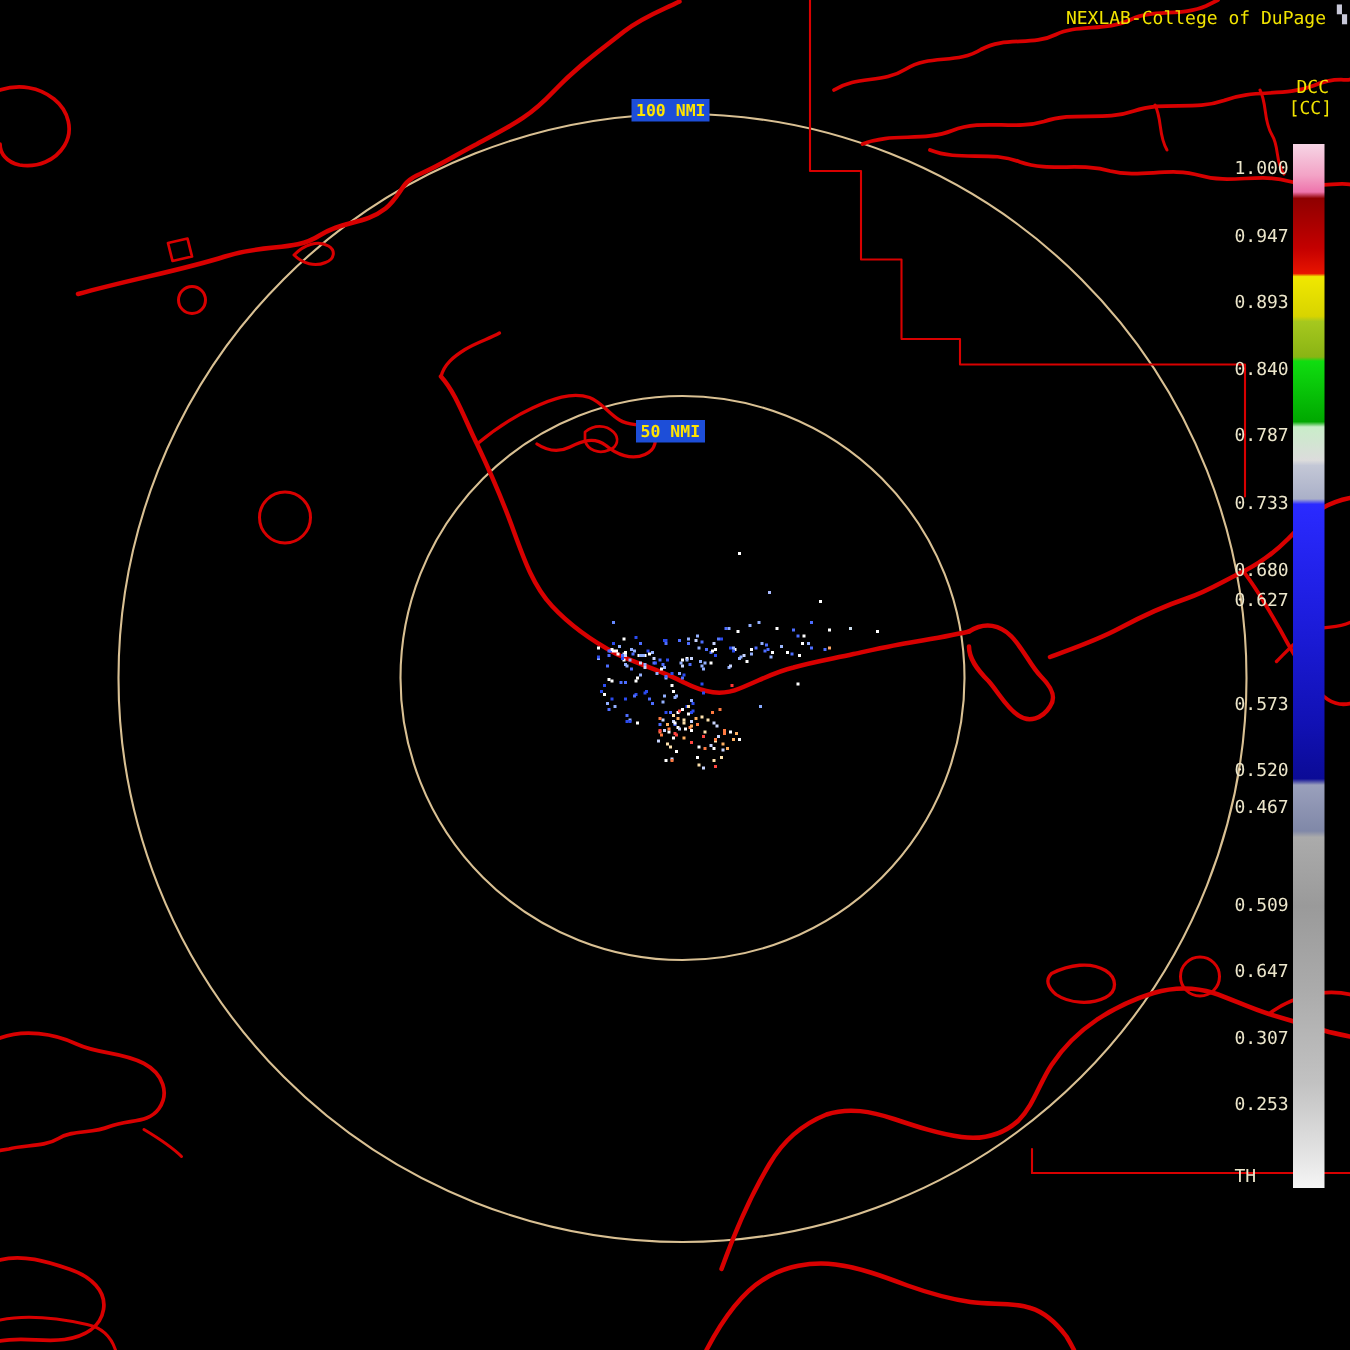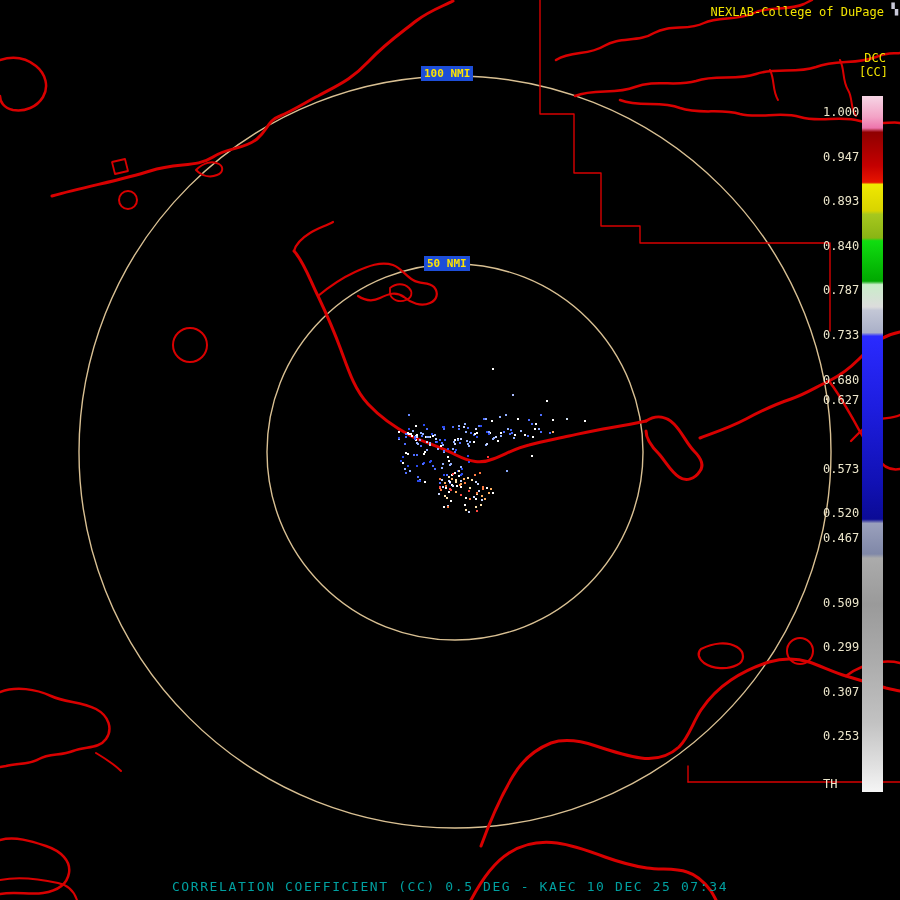--- a/index.html
+++ b/index.html
@@ -299,40 +299,39 @@
       <rect x="408" y="414" width="2" height="2" fill="#6688ff"></rect>
       <rect x="398" y="431" width="2" height="2" fill="#ffffff"></rect>
       <rect x="506" y="470" width="2" height="2" fill="#88aaff"></rect>
       <rect x="531" y="455" width="2" height="2" fill="#ffffff"></rect>
       <rect x="497" y="440" width="2" height="2" fill="#ffffff"></rect>
       <rect x="478" y="425" width="2" height="2" fill="#5577ff"></rect>
       <rect x="520" y="430" width="2" height="2" fill="#9db8ff"></rect>
     </svg>
 
   <div class="ring-label" id="ring-label-100" style="color: rgb(255, 228, 0);">100 NMI</div>
-  <div class="ring-label" id="ring-label-50" style="color: rgb(255, 228, 0);">50 NMI</div>
+  <div class="ring-label" id="ring-label-50" style="color: rgb(255, 228, 0); margin-top: 24px;">50 NMI</div>
 
   <div id="header-title" style="color: rgb(242, 228, 0);">NEXLAB-College of DuPage</div>
   <span id="logo" style="color: rgb(200, 200, 216);">▚</span>
 
   <div id="cb-title" style="color: rgb(242, 228, 0);">DCC</div>
   <div id="cb-units" style="color: rgb(242, 228, 0);">[CC]</div>
   <div id="colorbar" style="background: linear-gradient(rgb(246, 213, 229) 0%, rgb(243, 163, 198) 3%, rgb(238, 116, 172) 4.6%, rgb(143, 0, 0) 5.2%, rgb(168, 0, 0) 7.5%, rgb(196, 0, 0) 10%, rgb(232, 20, 0) 12.4%, rgb(240, 232, 0) 12.7%, rgb(216, 212, 0) 16.5%, rgb(166, 200, 30) 17%, rgb(138, 180, 20) 20.4%, rgb(16, 221, 16) 20.8%, rgb(0, 168, 0) 26.6%, rgb(201, 237, 201) 27.1%, rgb(220, 220, 220) 30.3%, rgb(195, 199, 214) 30.8%, rgb(170, 176, 200) 34%, rgb(42, 42, 255) 34.5%, rgb(29, 29, 222) 45%, rgb(17, 17, 180) 55.5%, rgb(11, 11, 150) 60.8%, rgb(154, 160, 188) 61.4%, rgb(128, 136, 168) 65.8%, rgb(171, 171, 171) 66.4%, rgb(154, 154, 154) 73%, rgb(171, 171, 171) 81%, rgb(194, 194, 194) 90%, rgb(226, 226, 226) 96.5%, rgb(245, 245, 245) 100%);"></div>
   <div id="cb-labels"></div>
   <div id="cb-th" style="color: rgb(236, 230, 203);">TH</div>
 
-  <div id="caption" style="color: rgb(0, 160, 160);">CORRELATION COEFFICIENT (CC) 0.5 DEG - KAEC 10 DEC 25 07:34</div>
 <span class="cb-label" style="top: 106px; color: rgb(236, 230, 203);">1.000</span>
     <span class="cb-label" style="top: 150.6px; color: rgb(236, 230, 203);">0.947</span>
     <span class="cb-label" style="top: 195.2px; color: rgb(236, 230, 203);">0.893</span>
     <span class="cb-label" style="top: 239.8px; color: rgb(236, 230, 203);">0.840</span>
     <span class="cb-label" style="top: 284.4px; color: rgb(236, 230, 203);">0.787</span>
     <span class="cb-label" style="top: 329px; color: rgb(236, 230, 203);">0.733</span>
     <span class="cb-label" style="top: 373.6px; color: rgb(236, 230, 203);">0.680</span>
     <span class="cb-label" style="top: 394px; color: rgb(236, 230, 203);">0.627</span>
     <span class="cb-label" style="top: 462.8px; color: rgb(236, 230, 203);">0.573</span>
     <span class="cb-label" style="top: 507.4px; color: rgb(236, 230, 203);">0.520</span>
     <span class="cb-label" style="top: 532px; color: rgb(236, 230, 203);">0.467</span>
     <span class="cb-label" style="top: 596.6px; color: rgb(236, 230, 203);">0.509</span>
-    <span class="cb-label" style="top: 641.2px; color: rgb(236, 230, 203);">0.299</span>
+    <span class="cb-label" style="top: 641.2px; color: rgb(236, 230, 203);">0.647</span>
     <span class="cb-label" style="top: 685.8px; color: rgb(236, 230, 203);">0.307</span>
     <span class="cb-label" style="top: 730.4px; color: rgb(236, 230, 203);">0.253</span>
   </div>
 
 </body></html>

